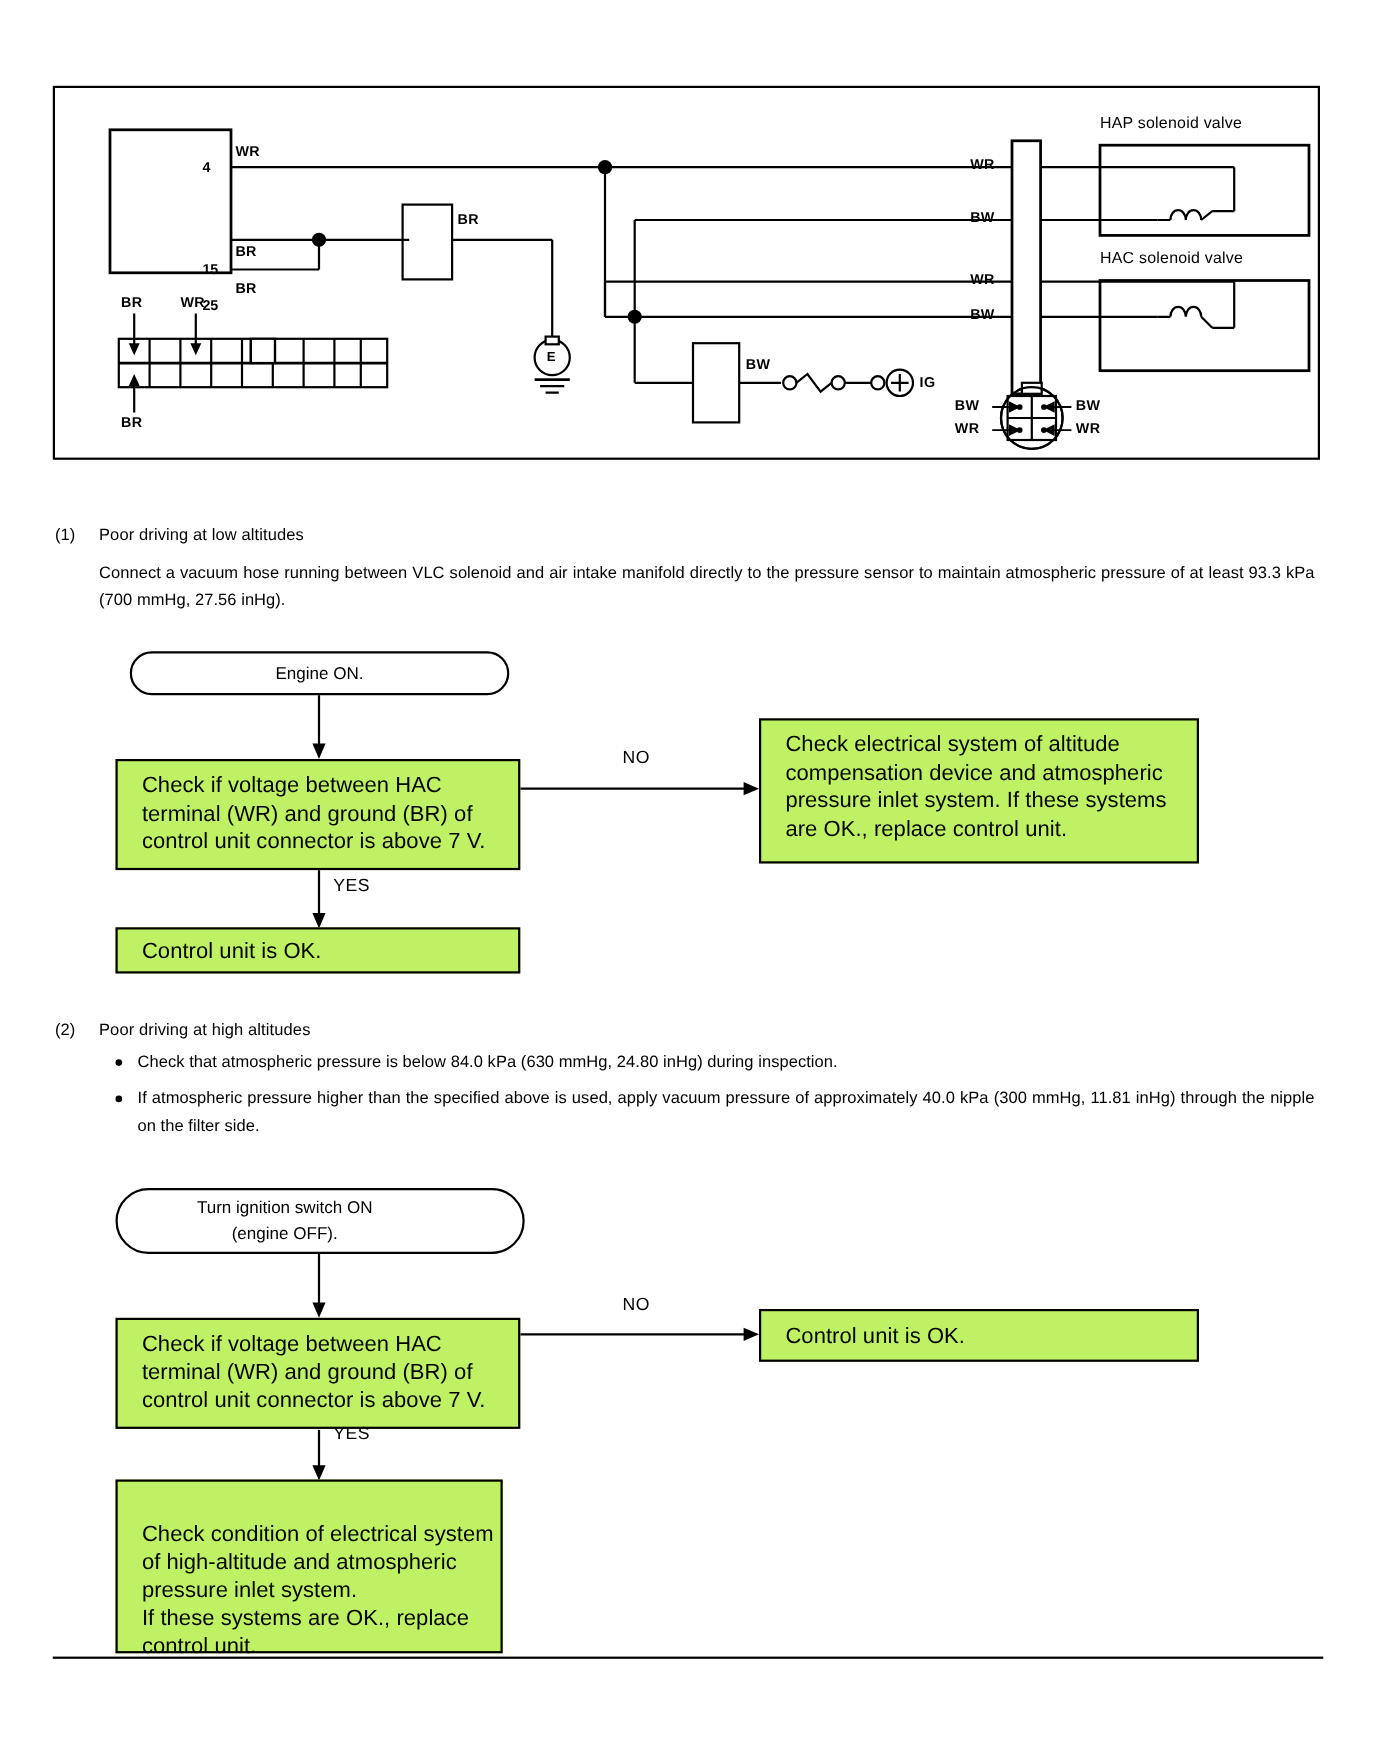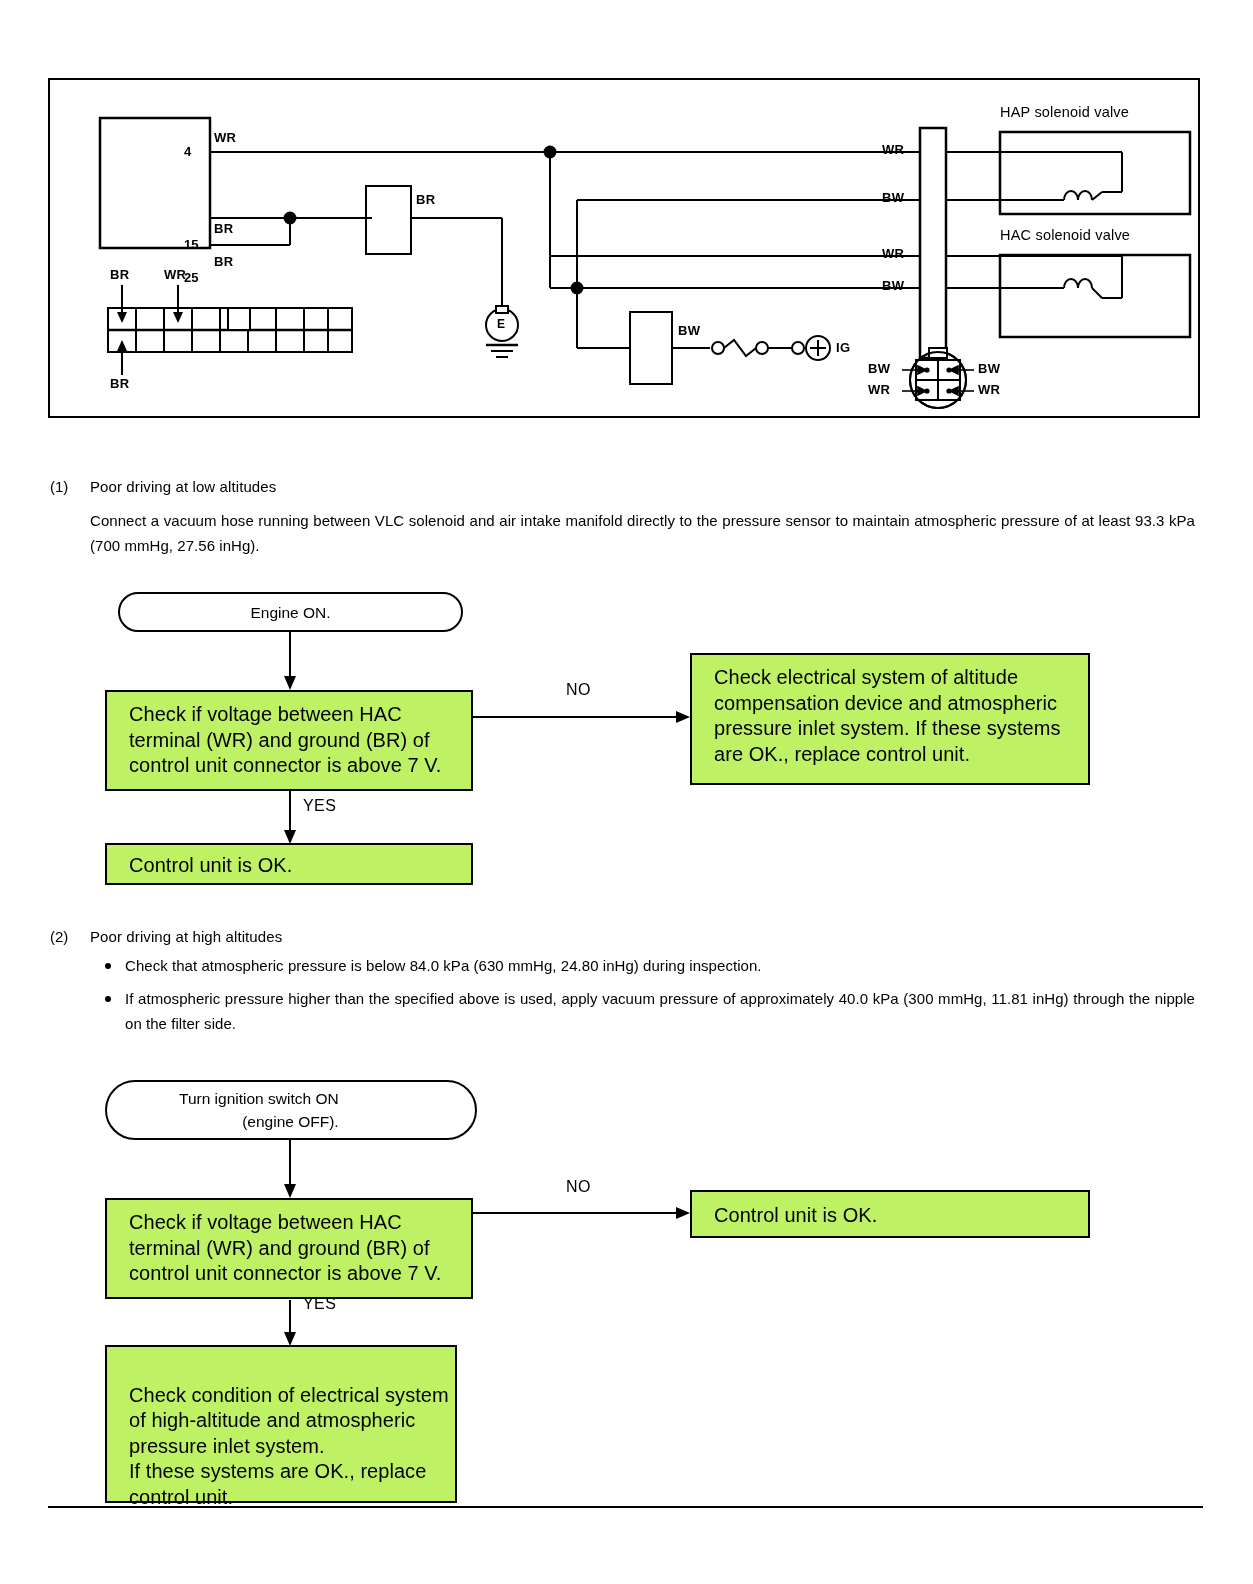--- a/index.html
+++ b/index.html
@@ -96,21 +96,21 @@
     display: flex;
     align-items: center;
     justify-content: center;
     font-size: 15.5px;
     line-height: 23px;
     text-align: center;
     background: #fff;
   }
   .fc-term.left-al {
     justify-content: flex-start;
-    text-align: right;
+    text-align: center;
     padding-left: 72px;
   }
   .fc-box {
     position: absolute;
     border: 2px solid #000;
     box-sizing: border-box;
     background: #bef264;
     font-size: 20px;
     line-height: 25.5px;
     padding: 10px 0 0 22px;

